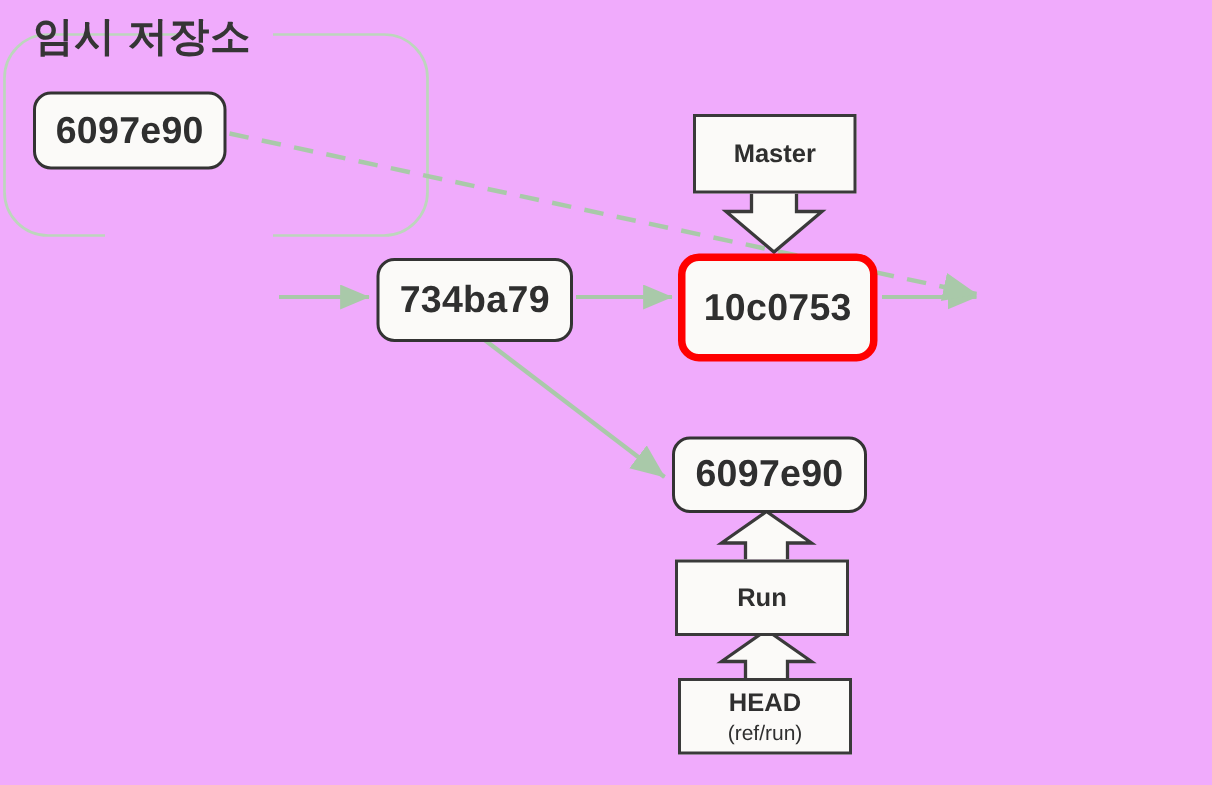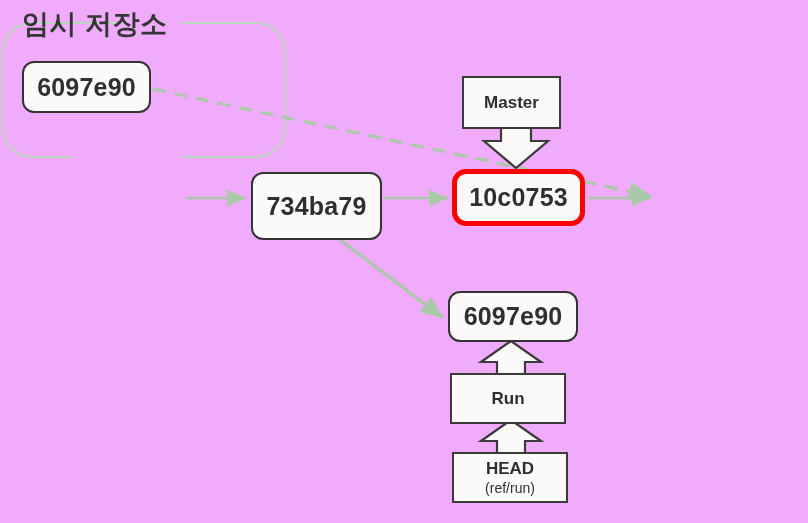--- a/index.html
+++ b/index.html
@@ -110,30 +110,30 @@
     <path d="M 497 452 L 497 441 L 481 441 L 511 420 L 541 441 L 525 441 L 525 452" fill="#fbfaf8" stroke="#3a3a3a" stroke-width="2.2" stroke-linejoin="miter"></path>
   </svg>
 
   <div id="stash-title">임시 저장소</div>
 
   <div class="node commit" style="left:22px; top:61px; width:129px; height:52px;">
     <span>6097e90</span>
   </div>
 
 
-  <div class="node commit" style="left:251px; top:172px; width:131px; height:68px;">
+  <div class="node commit" style="left:251px; top:172px; width:131px; height:56px;">
     <span>734ba79</span>
   </div>
 
-  <div class="node commit highlight" style="left:452px; top:169px; width:133px; height:57px;">
+  <div class="node commit highlight" style="left:452px; top:169px; width:133px; height:72px;">
     <span>10c0753</span>
   </div>
 
 
-  <div class="node refbox" style="left:462px; top:76px; width:99px; height:53px;">
+  <div class="node refbox" style="left:462px; top:76px; width:109px; height:53px;">
     <span>Master</span>
   </div>
 
   <div class="node commit" style="left:448px; top:291px; width:130px; height:51px;">
     <span>6097e90</span>
   </div>
 
   <div class="node refbox" style="left:450px; top:373px; width:116px; height:51px;">
     <span>Run</span>
   </div>

